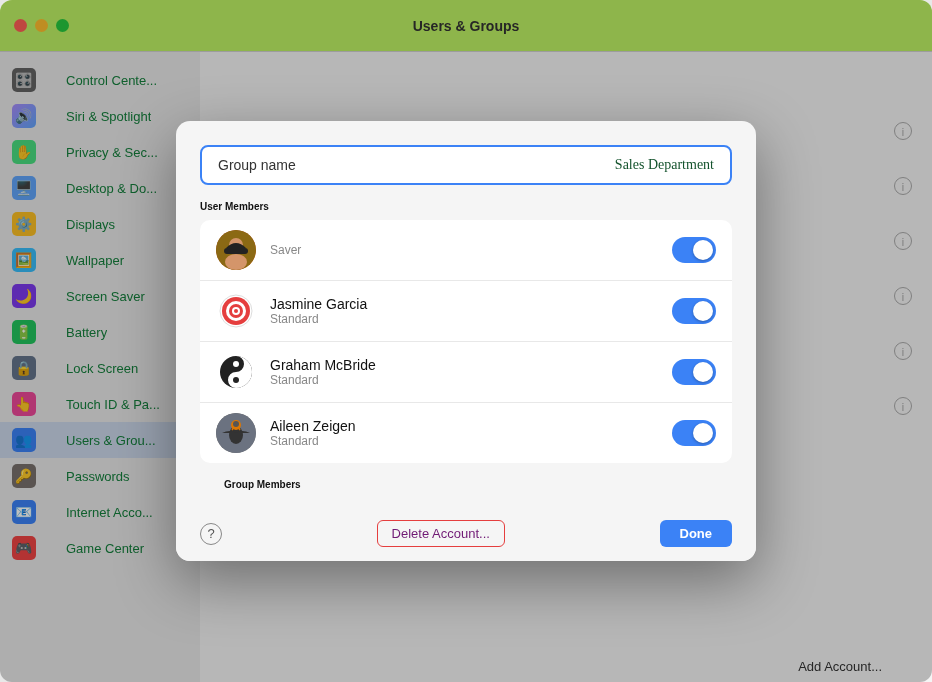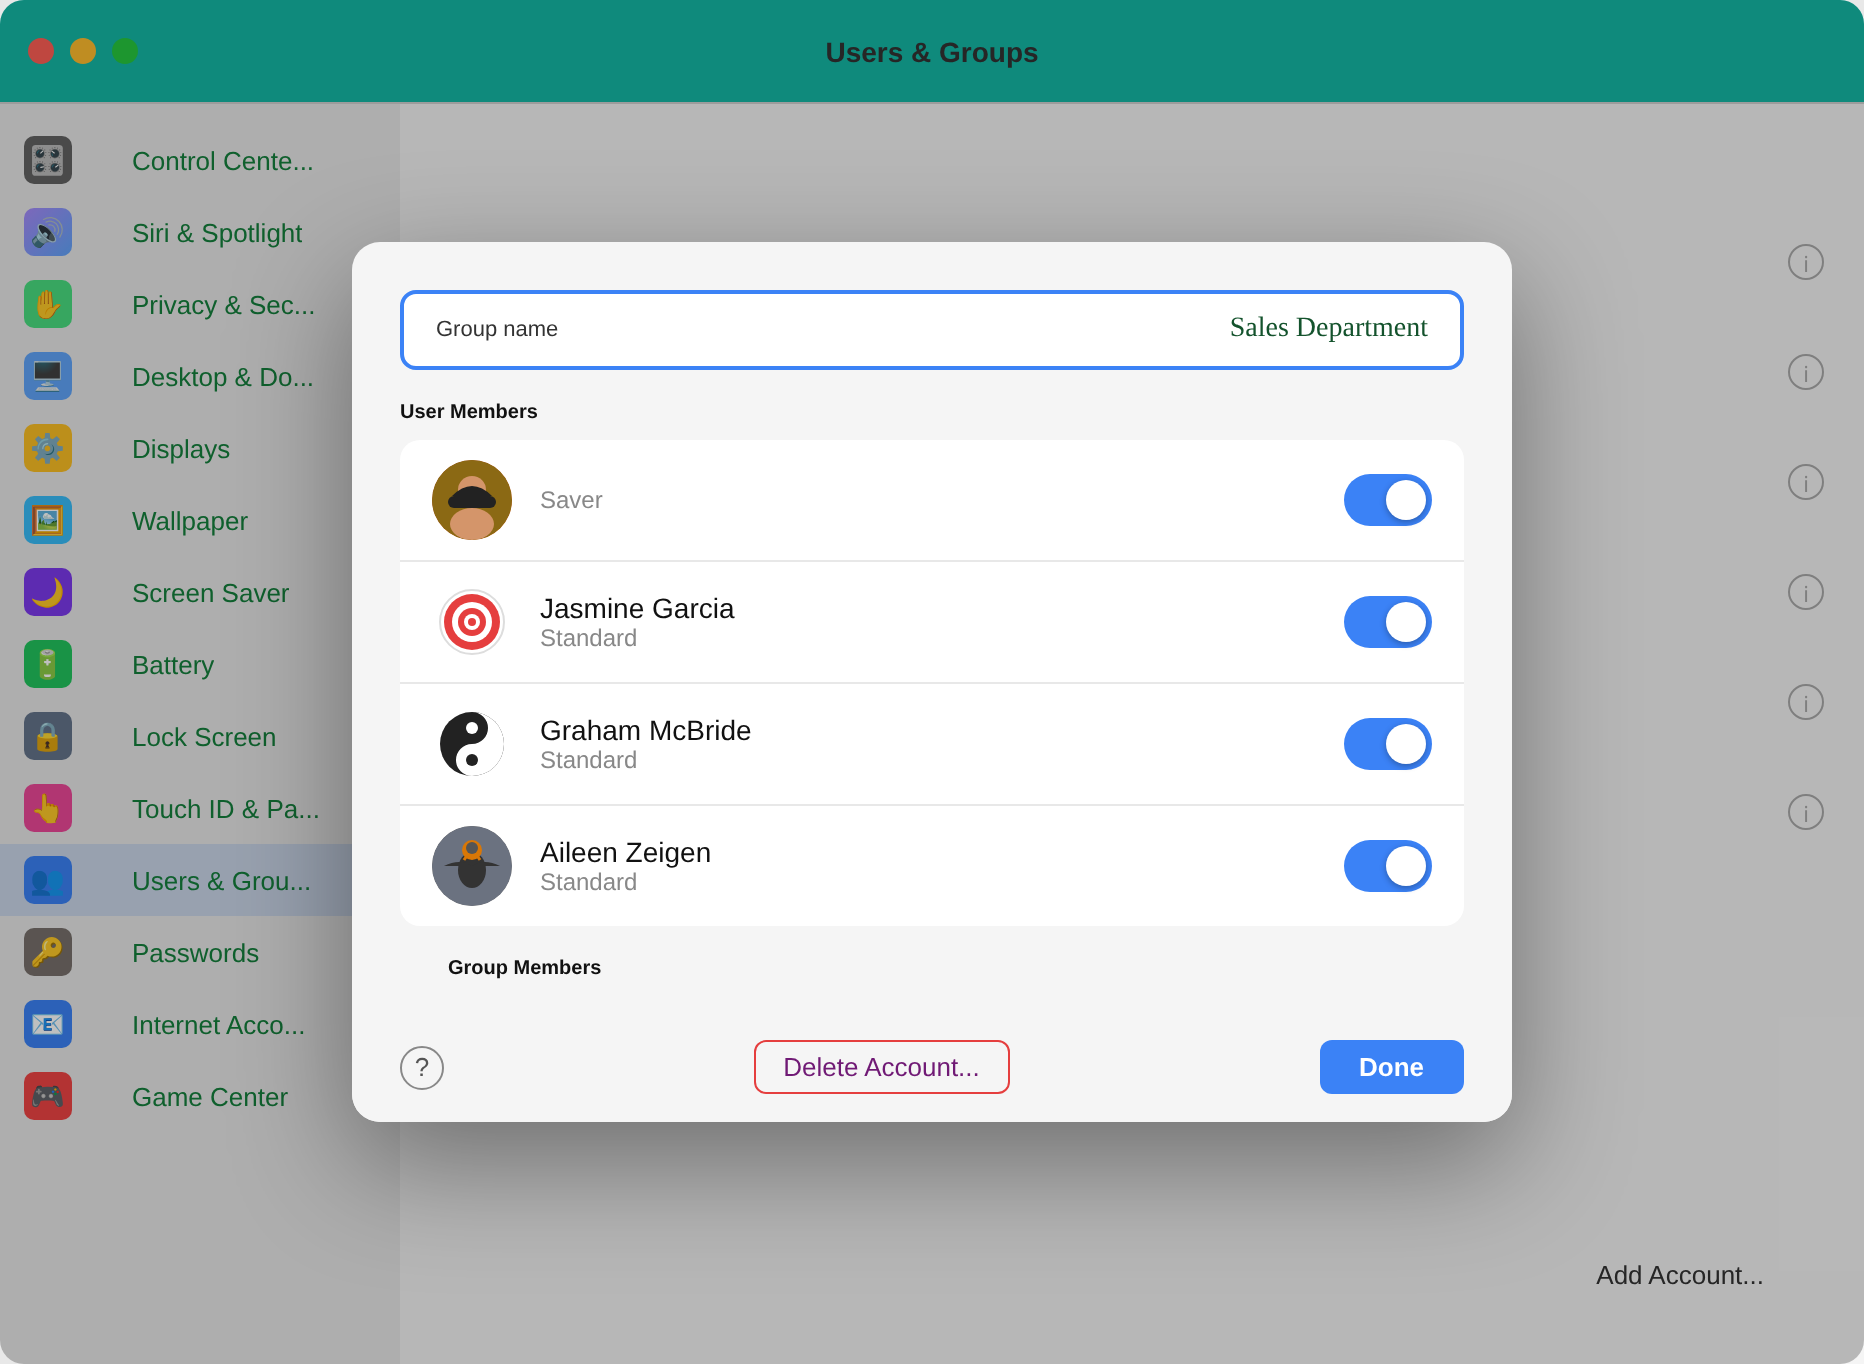--- a/index.html
+++ b/index.html
@@ -19,21 +19,21 @@
       top: 0; left: 0; right: 0; bottom: 0;
       background: #f0f0f0;
       border-radius: 12px;
     }
 
     
     .title-bar {
       position: absolute;
       top: 0; left: 0; right: 0;
       height: 52px;
-      background: #14b8a6;
+      background: #bef264;
       border-radius: 12px 12px 0 0;
       display: flex;
       align-items: center;
       justify-content: center;
       border-bottom: 1px solid #d0d0d0;
     }
 
     .window-controls {
       position: absolute;
       left: 14px;
@@ -152,21 +152,21 @@
       align-items: center;
       justify-content: center;
       font-size: 11px;
       color: #aaa;
       cursor: pointer;
     }
 
     
     .add-account-btn {
       position: absolute;
-      bottom: 37px;
+      bottom: 8px;
       right: 50px;
       background: transparent;
       border: none;
       font-size: 13px;
       color: #333;
       cursor: pointer;
     }
 
     
     .modal-overlay {
@@ -197,21 +197,21 @@
       align-items: center;
       justify-content: space-between;
       margin: 24px 24px 16px 24px;
       background: #fff;
       border: 2.5px solid #3b82f6;
       border-radius: 8px;
       padding: 10px 16px;
     }
 
     .group-name-label {
-      font-size: 11px;
+      font-size: 14px;
       color: #333;
     }
 
     .group-name-value {
       font-size: 14px;
       color: #14532d;
       font-weight: 400;
       font-family: Liberation Serif, serif;
     }
 

